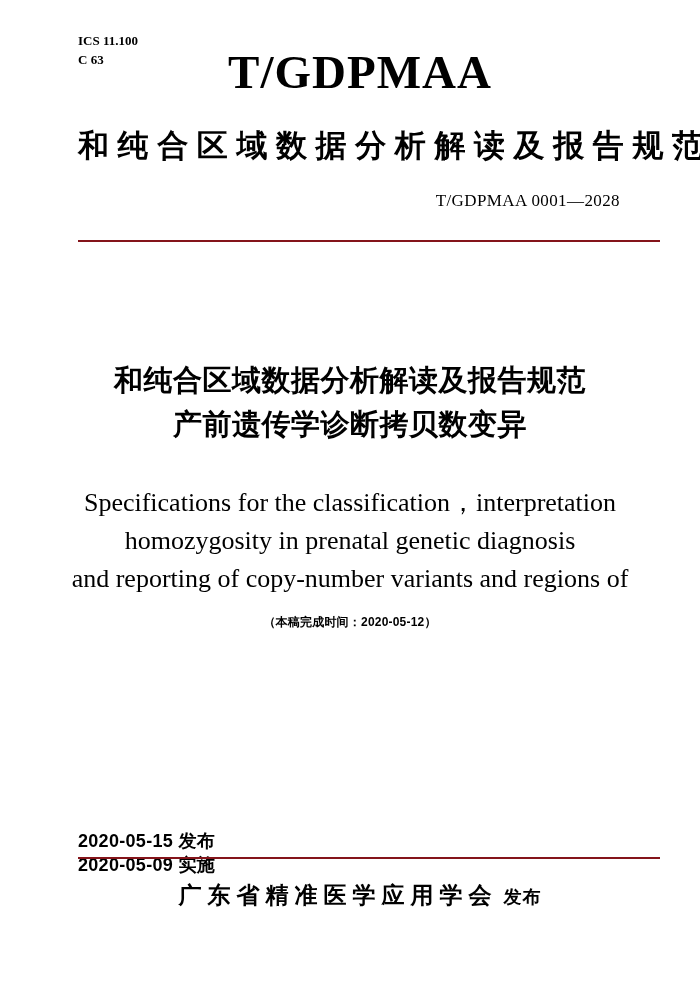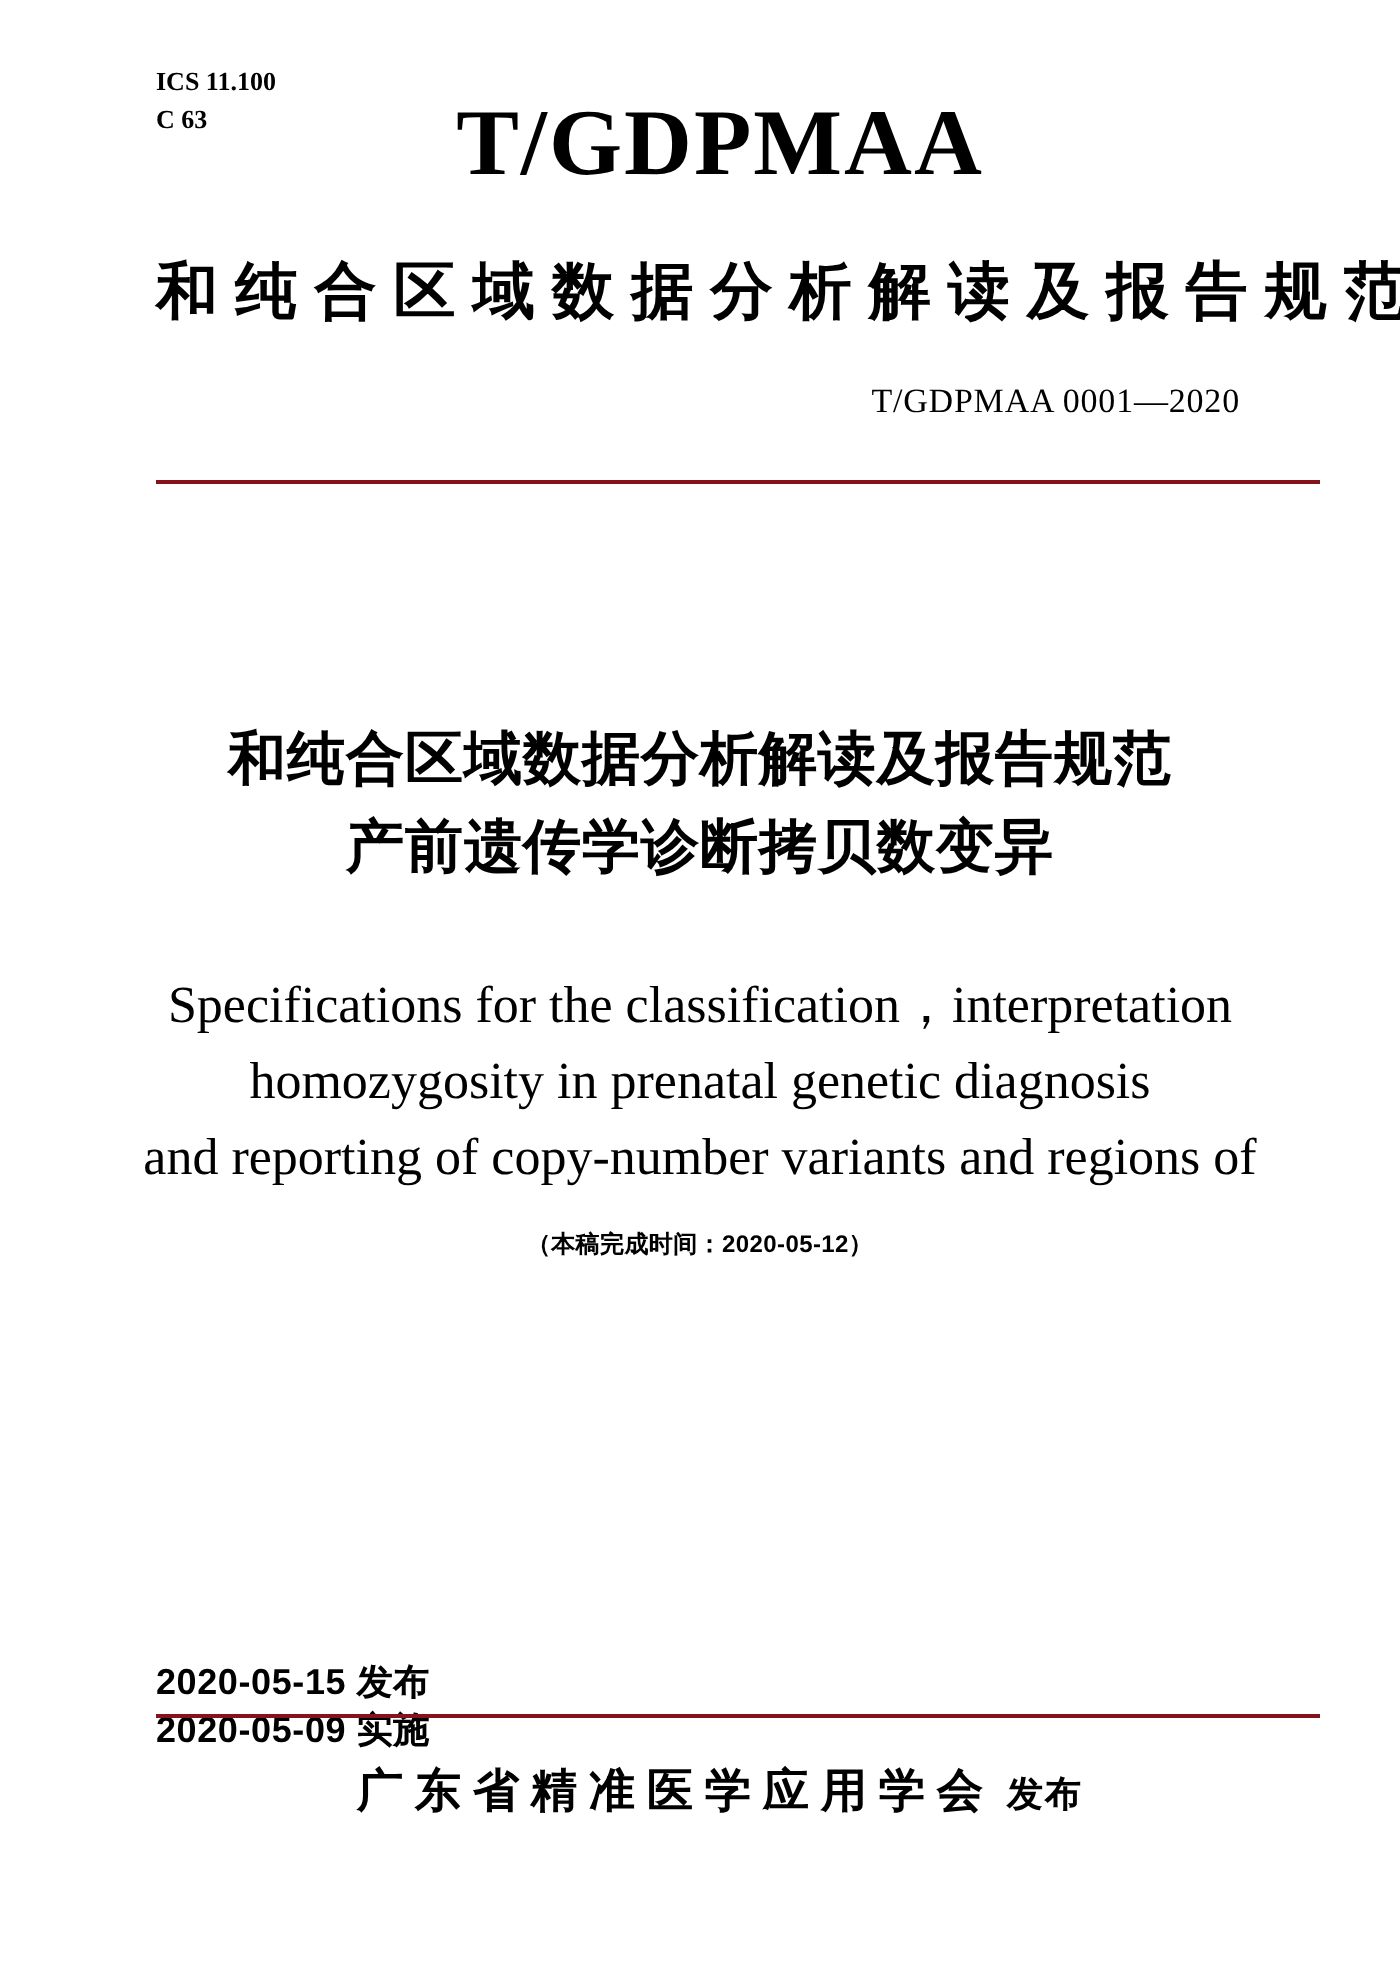--- a/index.html
+++ b/index.html
@@ -175,21 +175,21 @@
 
   <div class="ics-block">
     <span class="ics-line">ICS 11.100</span>
     <span class="ics-line">C 63</span>
   </div>
 
   <div class="org-acronym">T/GDPMAA</div>
 
   <div class="org-name-cn">和纯合区域数据分析解读及报告规范</div>
 
-  <div class="std-number">T/GDPMAA  0001—2020</div>
+  <div class="std-number">T/GDPMAA  0001—2028</div>
 
   <div class="rule rule-top"></div>
 
   <div class="title-cn">
     <span>和纯合区域数据分析解读及报告规范</span>
     <span>产前遗传学诊断拷贝数变异</span>
   </div>
 
   <div class="title-en">
     <span>Specifications for the classification，interpretation</span>

